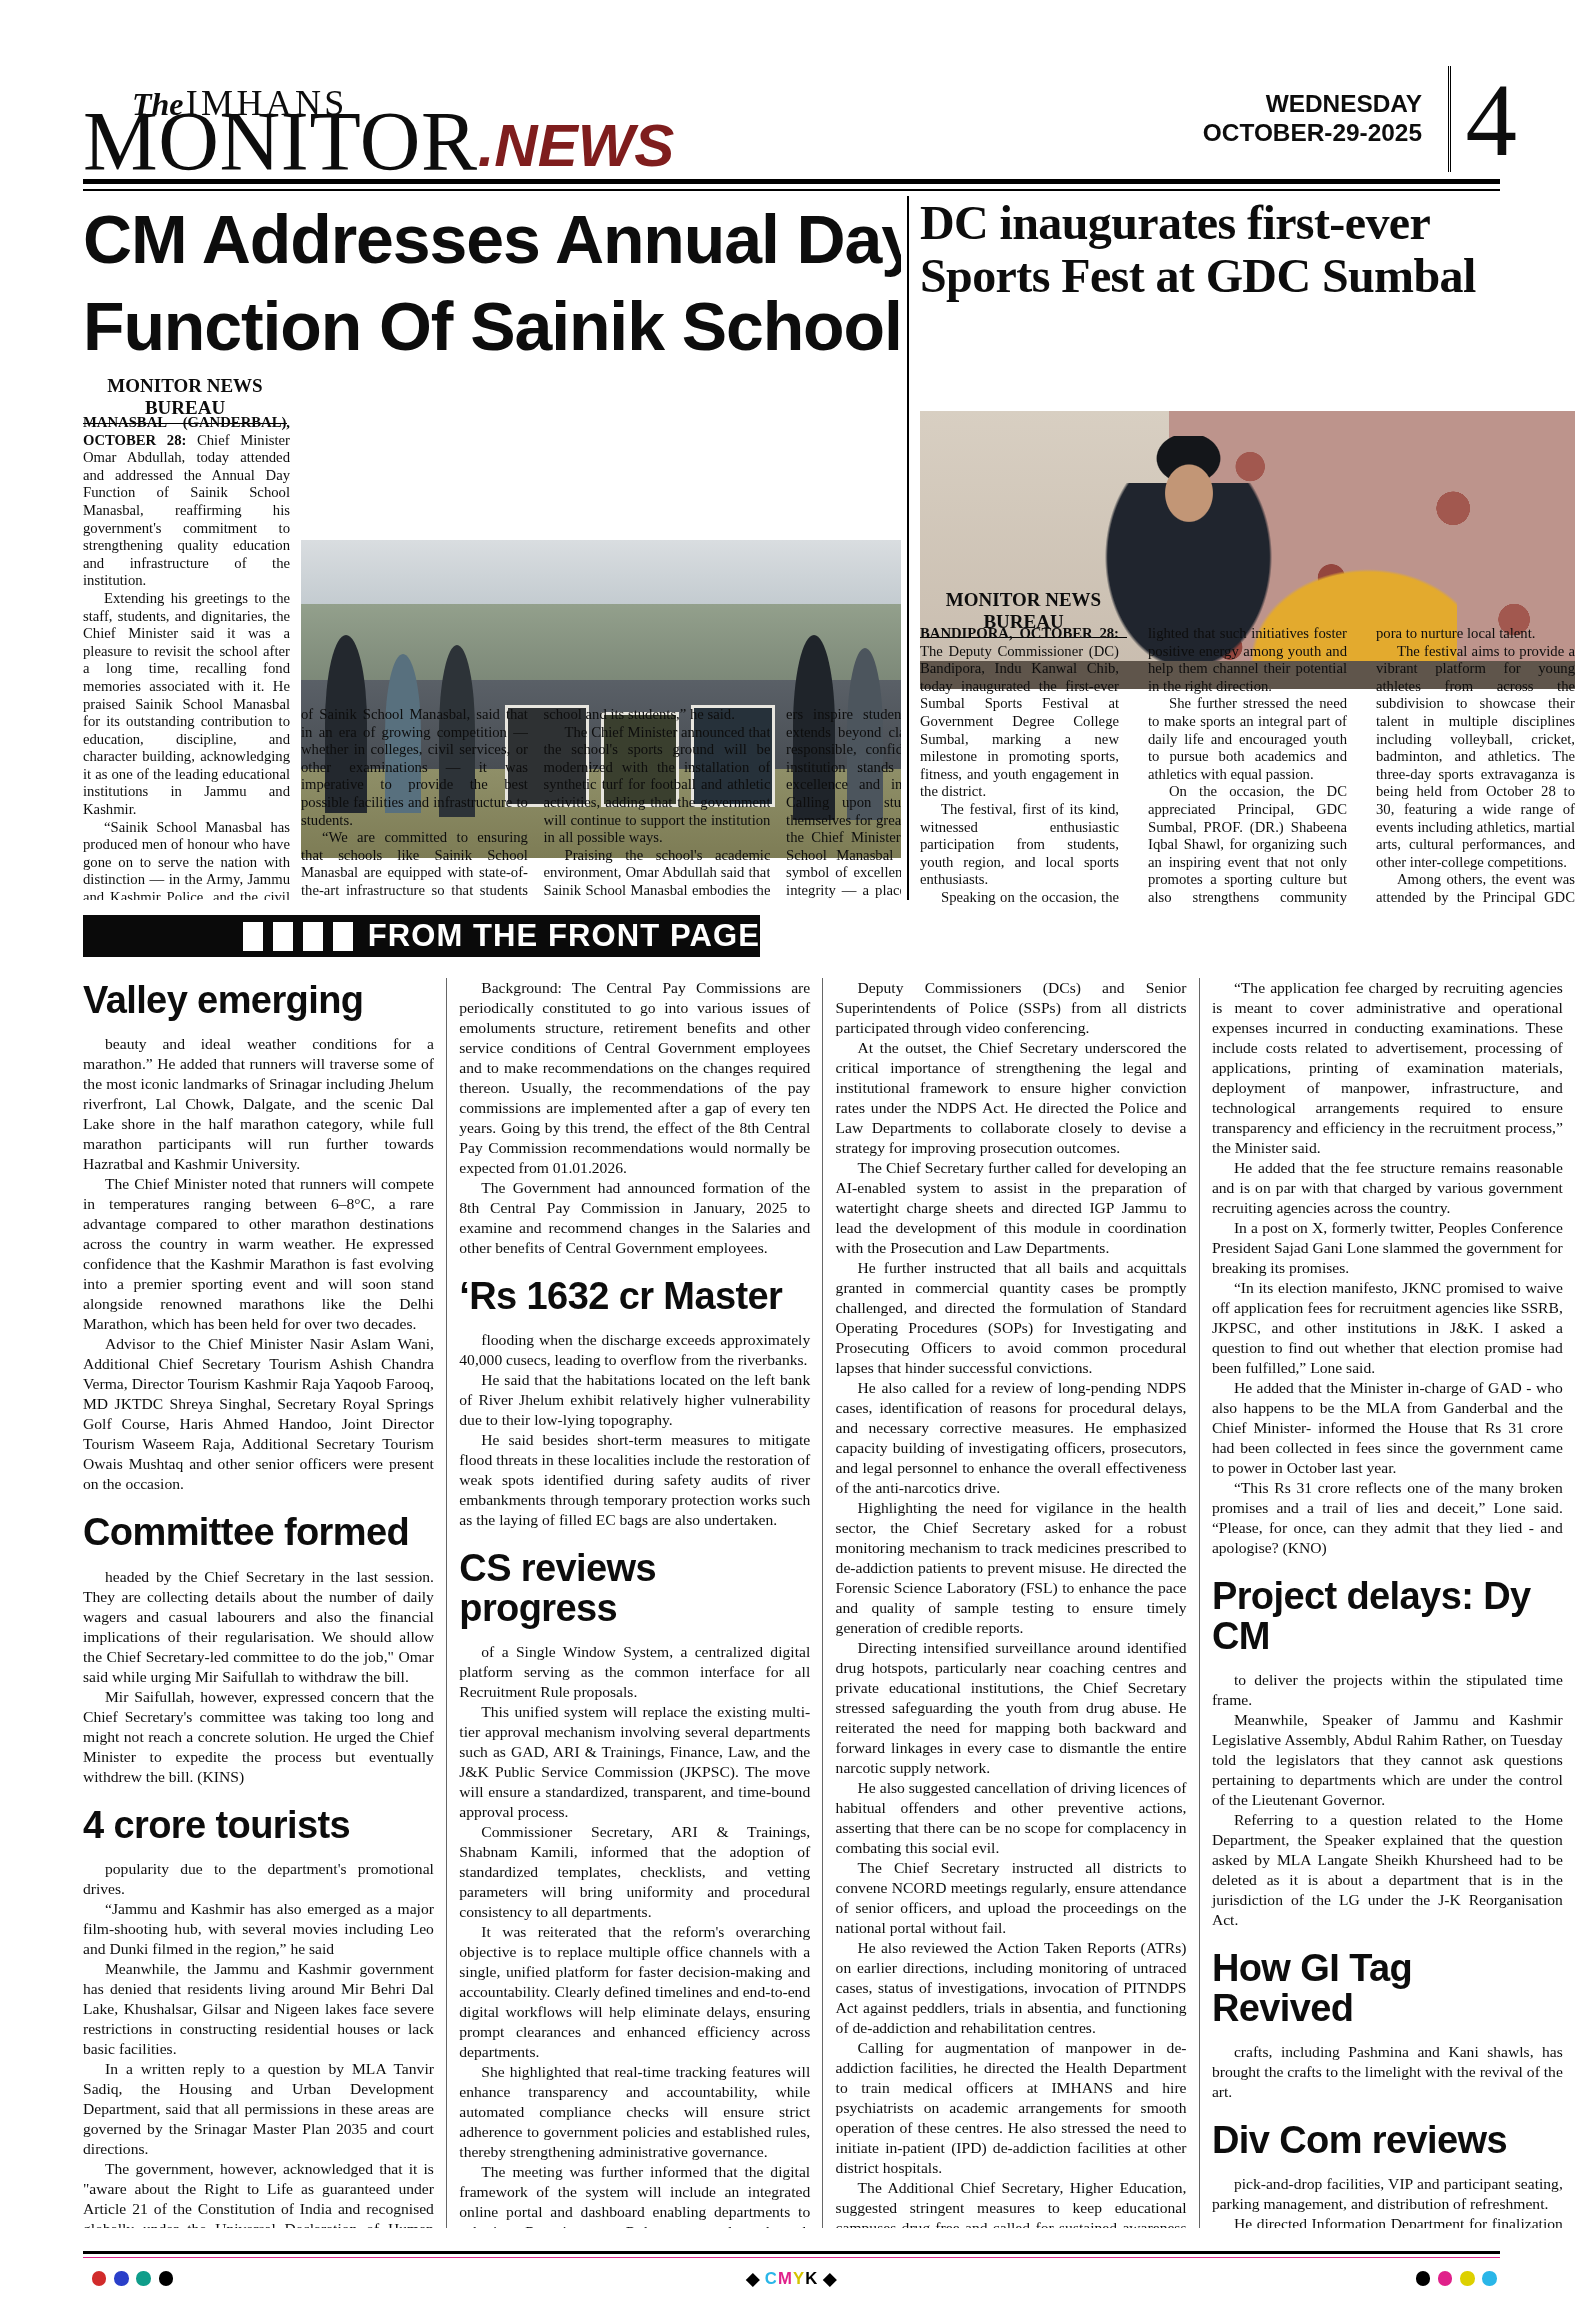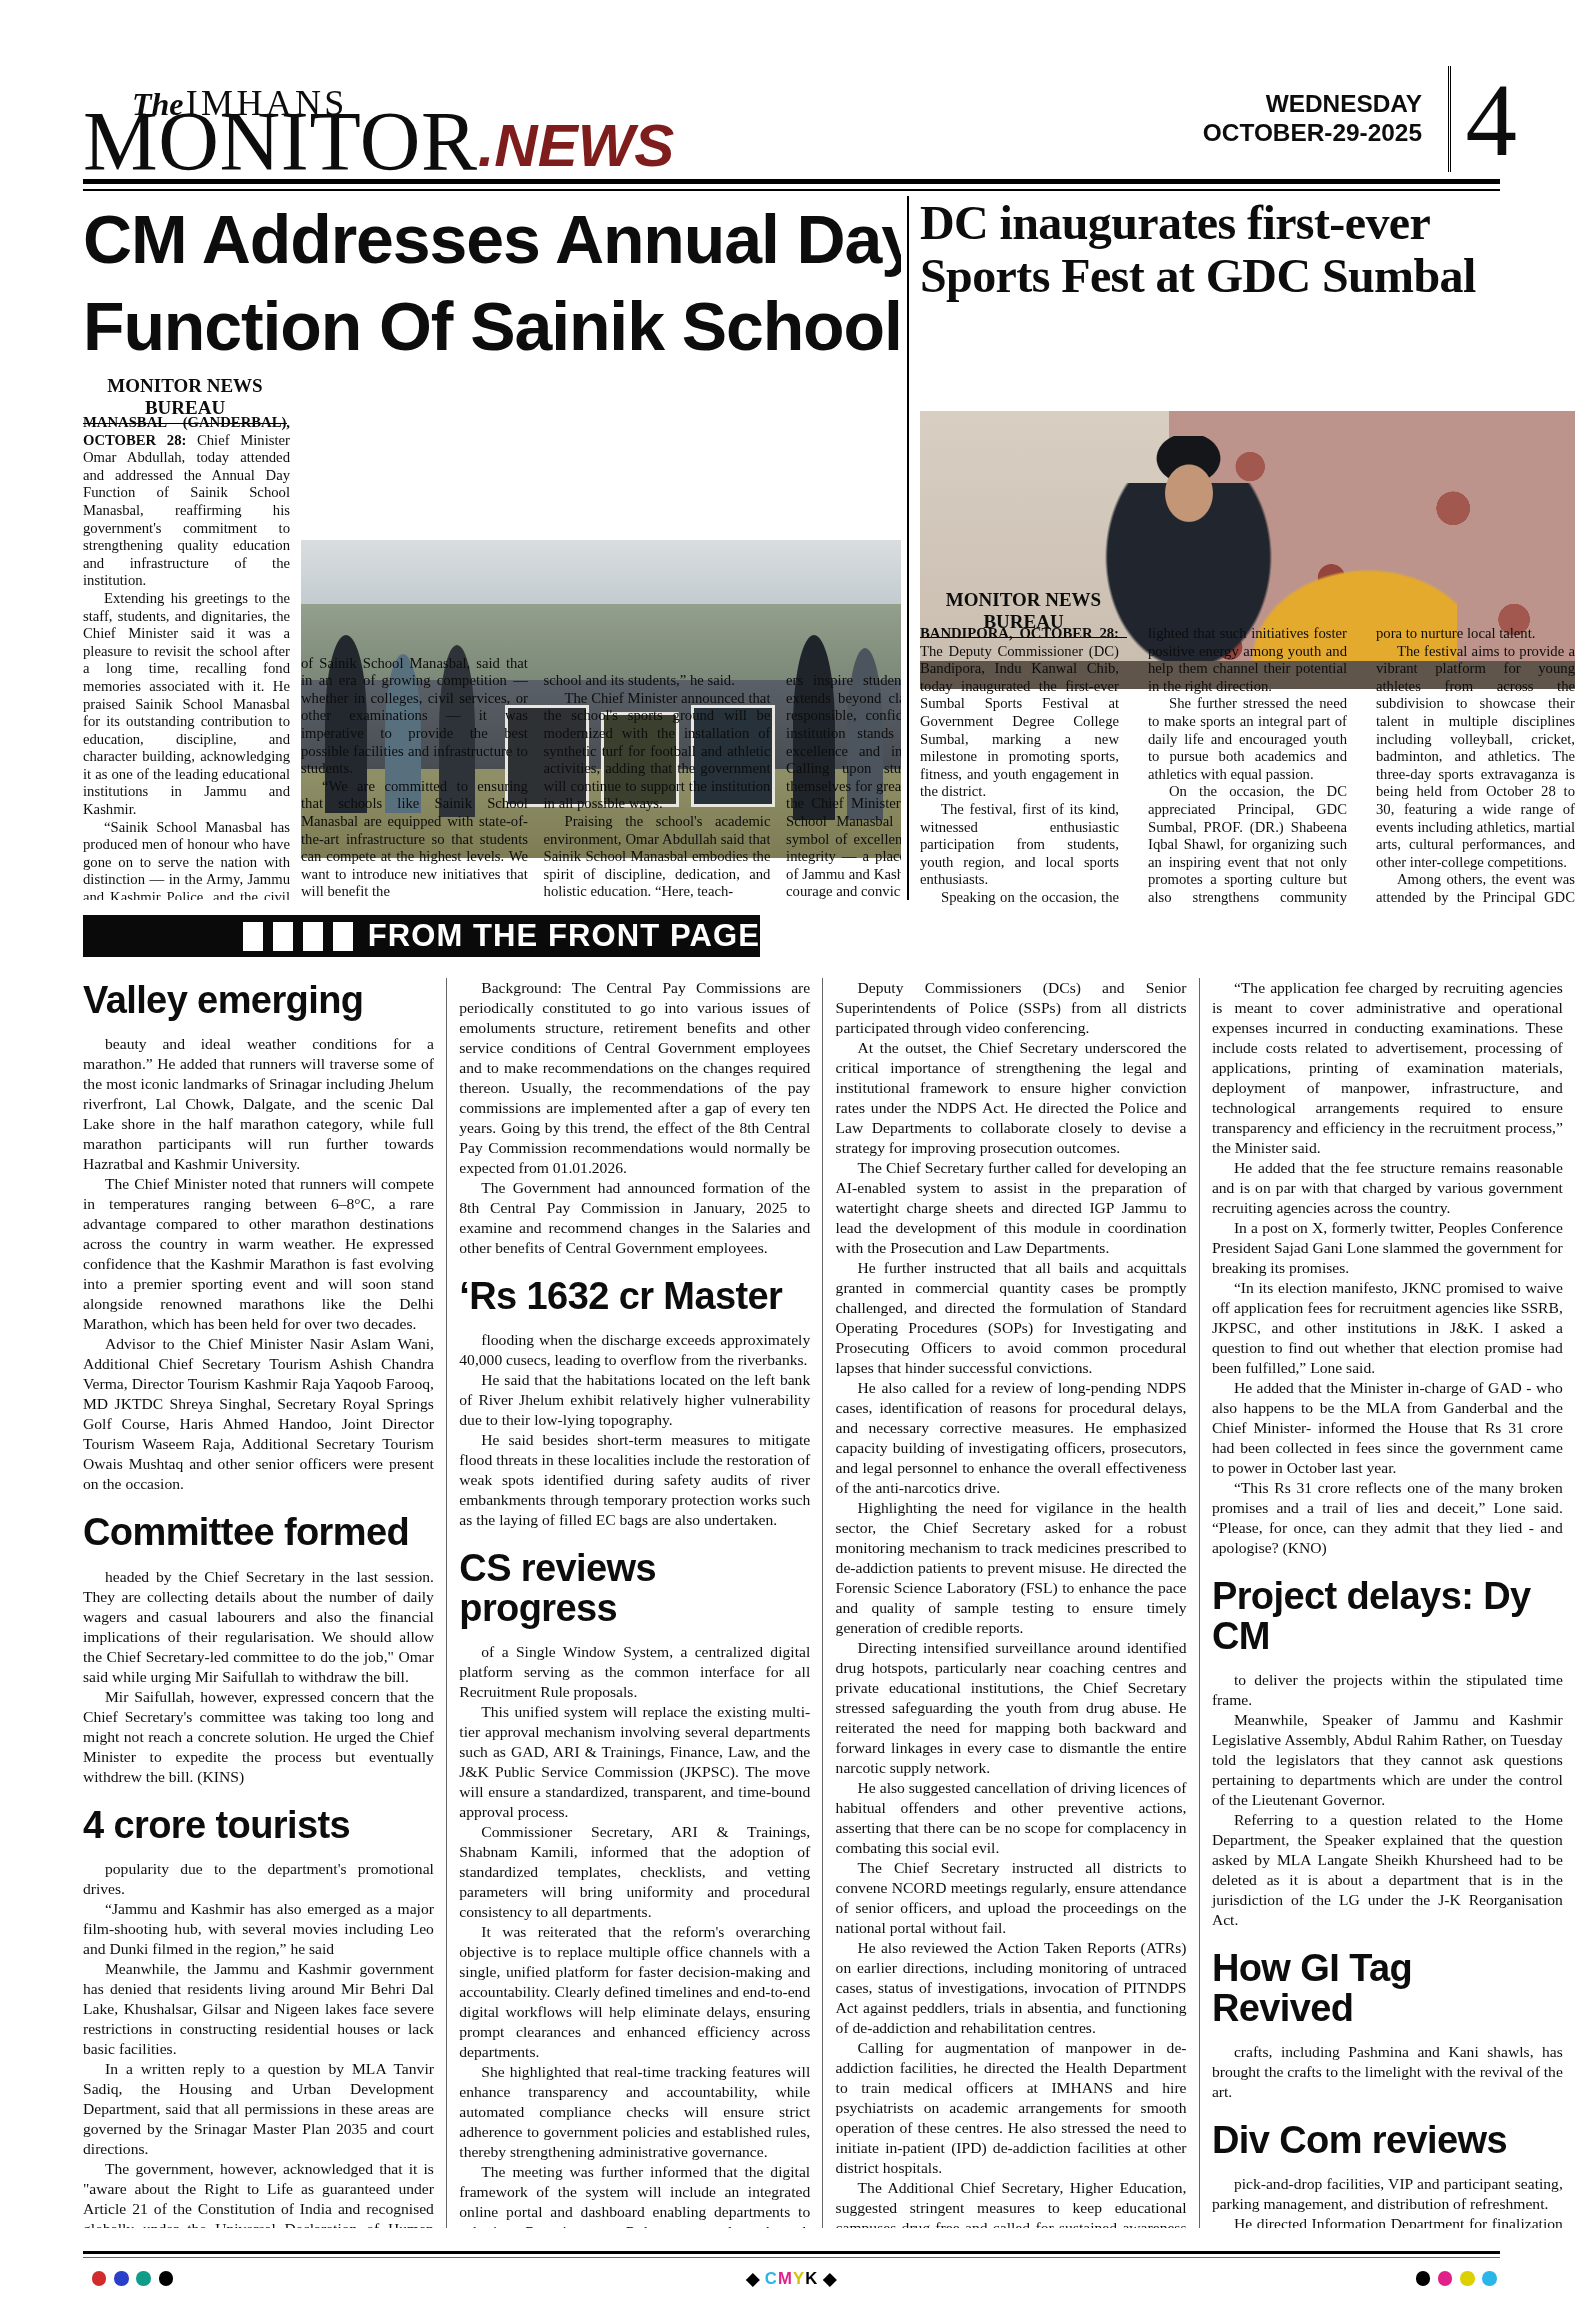--- a/index.html
+++ b/index.html
@@ -22,21 +22,21 @@
   .art-body p{margin:0;text-align:justify;text-indent:21px;}
   .art-body p.lead{text-indent:0;}
   .byline{font-weight:bold;font-size:19px;text-align:center;border-bottom:1.7px solid #000;padding-bottom:4.4px;}
 
   
   .article1{position:absolute;left:83px;top:196px;width:818px;height:704px;overflow:hidden;}
   .a1-headline{font-family:"Liberation Sans",sans-serif;font-weight:bold;font-size:68px;line-height:87px;letter-spacing:-1.1px;white-space:nowrap;}
   .a1-byline{position:absolute;left:0;top:179px;width:204px;}
   .a1-col1{position:absolute;left:0;top:218px;width:207px;height:487px;font-size:14.7px;line-height:17.6px;overflow:hidden;}
   .a1-photo{position:absolute;left:218px;top:170px;width:600px;height:318px;}
-  .a1-lower{position:absolute;left:218px;top:498px;width:712px;height:207px;display:flex;gap:15.6px;align-items:flex-end;}
+  .a1-lower{position:absolute;left:218px;top:510px;width:712px;height:207px;display:flex;gap:15.6px;}
   .a1-lower .col{flex:1;font-size:14.7px;line-height:17.6px;overflow:hidden;}
 
   
   .art-divider{position:absolute;left:907px;top:196px;width:1.7px;height:704px;background:#000;}
   .article2{position:absolute;left:920px;top:196px;width:655px;height:710px;overflow:hidden;}
   .a2-headline{font-family:"Liberation Serif",serif;font-weight:bold;font-size:48px;line-height:53px;letter-spacing:-0.6px;}
   .a2-photo{position:absolute;left:0;top:109px;width:655px;height:278px;}
   .a2-byline{position:absolute;left:0;top:393px;width:207px;}
   .a2-cols{position:absolute;left:0;top:429px;width:655px;height:281px;display:flex;gap:29px;}
   .a2-cols .col{flex:1;font-size:14.7px;line-height:17.6px;overflow:hidden;}

